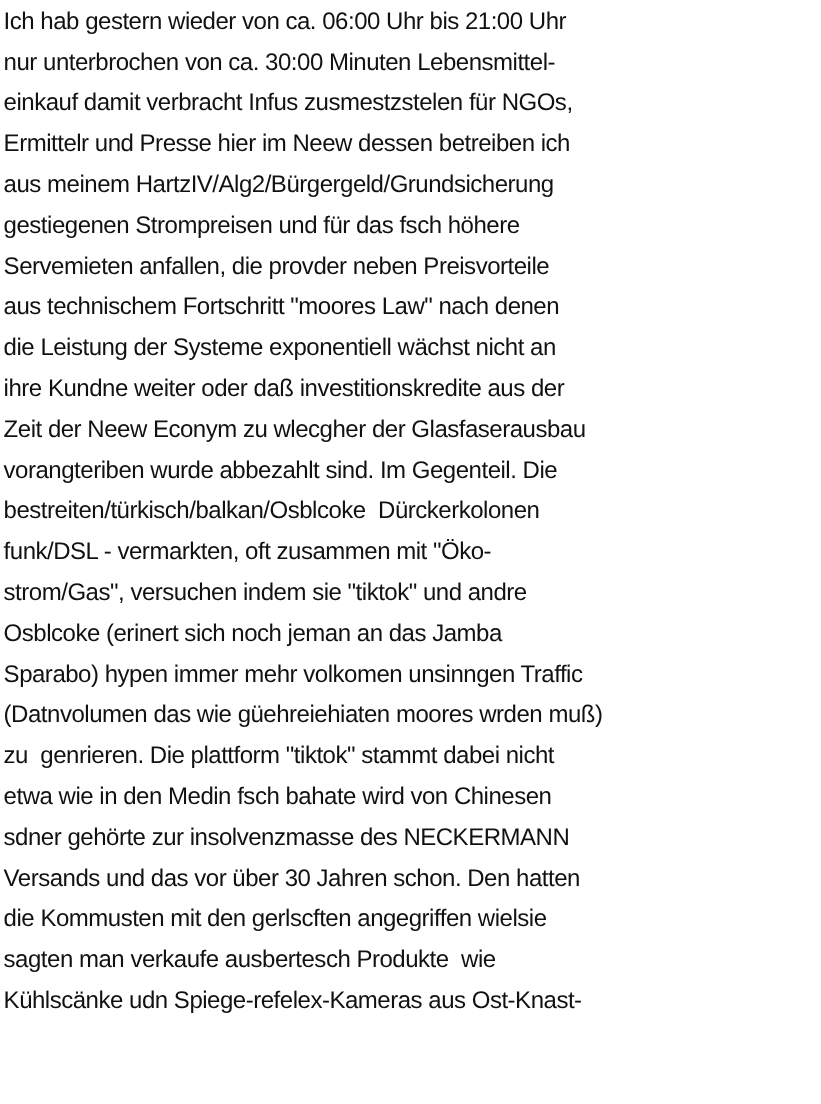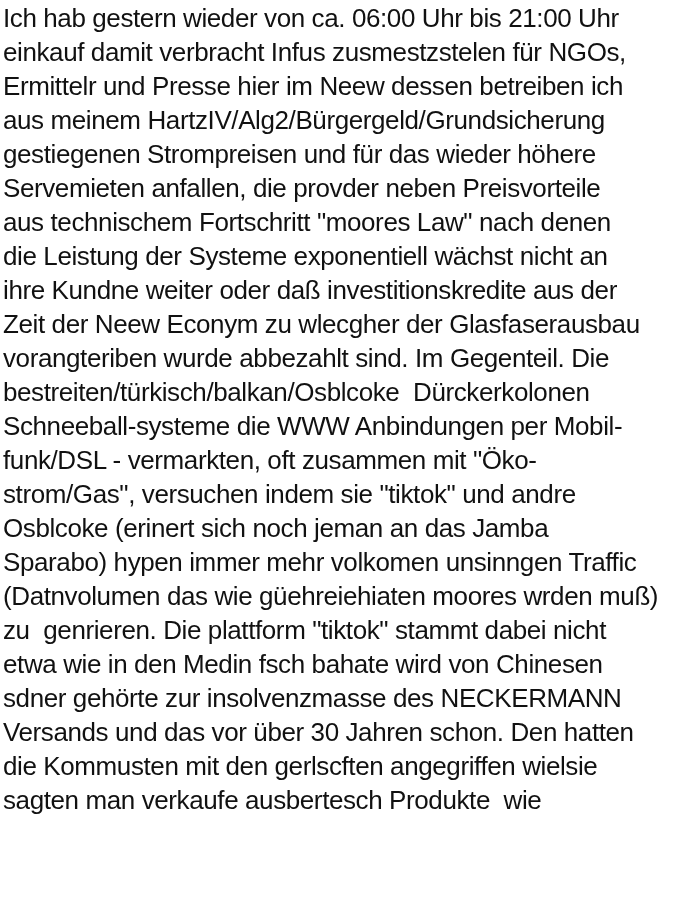--- a/index.html
+++ b/index.html
@@ -13,50 +13,51 @@
     box-sizing: border-box;
     padding: 1px 0 0 3px;
     overflow: hidden;
     background: #ffffff;
   }
   .text-block {
     width: 100%;
   }
   .line {
     font-family: "Liberation Sans", sans-serif;
-    font-size: 26px;
+    font-size: 20px;
     line-height: 34px;
     color: #111111;
     white-space: pre-wrap;
     letter-spacing: -0.4px;
   }
 </style>
 </head>
 <body>
 
 <div class="page">
   <div class="text-block">
     <div class="line">Ich hab gestern wieder von ca. 06:00 Uhr bis 21:00 Uhr</div>
+    <div class="line">nur unterbrochen von ca. 30:00 Minuten Lebensmittel-</div>
     <div class="line">einkauf damit verbracht Infus zusmestzstelen für NGOs,</div>
     <div class="line">Ermittelr und Presse hier im Neew dessen betreiben ich</div>
     <div class="line">aus meinem HartzIV/Alg2/Bürgergeld/Grundsicherung</div>
-    <div class="line">gestiegenen Strompreisen und für das wieder höhere</div>
+    <div class="line">gestiegenen Strompreisen und für das fsch höhere</div>
     <div class="line">Servemieten anfallen, die provder neben Preisvorteile</div>
     <div class="line">aus technischem Fortschritt "moores Law" nach denen</div>
     <div class="line">die Leistung der Systeme exponentiell wächst nicht an</div>
     <div class="line">ihre Kundne weiter oder daß investitionskredite aus der</div>
     <div class="line">Zeit der Neew Econym zu wlecgher der Glasfaserausbau</div>
     <div class="line">vorangteriben wurde abbezahlt sind. Im Gegenteil. Die</div>
     <div class="line">bestreiten/türkisch/balkan/Osblcoke  Dürckerkolonen</div>
-    <div class="line">Schneeball-systeme die WWW Anbindungen per Mobil-</div>
     <div class="line">funk/DSL - vermarkten, oft zusammen mit "Öko-</div>
     <div class="line">strom/Gas", versuchen indem sie "tiktok" und andre</div>
     <div class="line">Osblcoke (erinert sich noch jeman an das Jamba</div>
     <div class="line">Sparabo) hypen immer mehr volkomen unsinngen Traffic</div>
     <div class="line">(Datnvolumen das wie güehreiehiaten moores wrden muß)</div>
     <div class="line">zu  genrieren. Die plattform "tiktok" stammt dabei nicht</div>
     <div class="line">etwa wie in den Medin fsch bahate wird von Chinesen</div>
     <div class="line">sdner gehörte zur insolvenzmasse des NECKERMANN</div>
     <div class="line">Versands und das vor über 30 Jahren schon. Den hatten</div>
     <div class="line">die Kommusten mit den gerlscften angegriffen wielsie</div>
     <div class="line">sagten man verkaufe ausbertesch Produkte  wie</div>
+    <div class="line">Kühlscänke udn Spiege-refelex-Kameras aus Ost-Knast-</div>
   </div>
 </div>
 
 </body></html>

